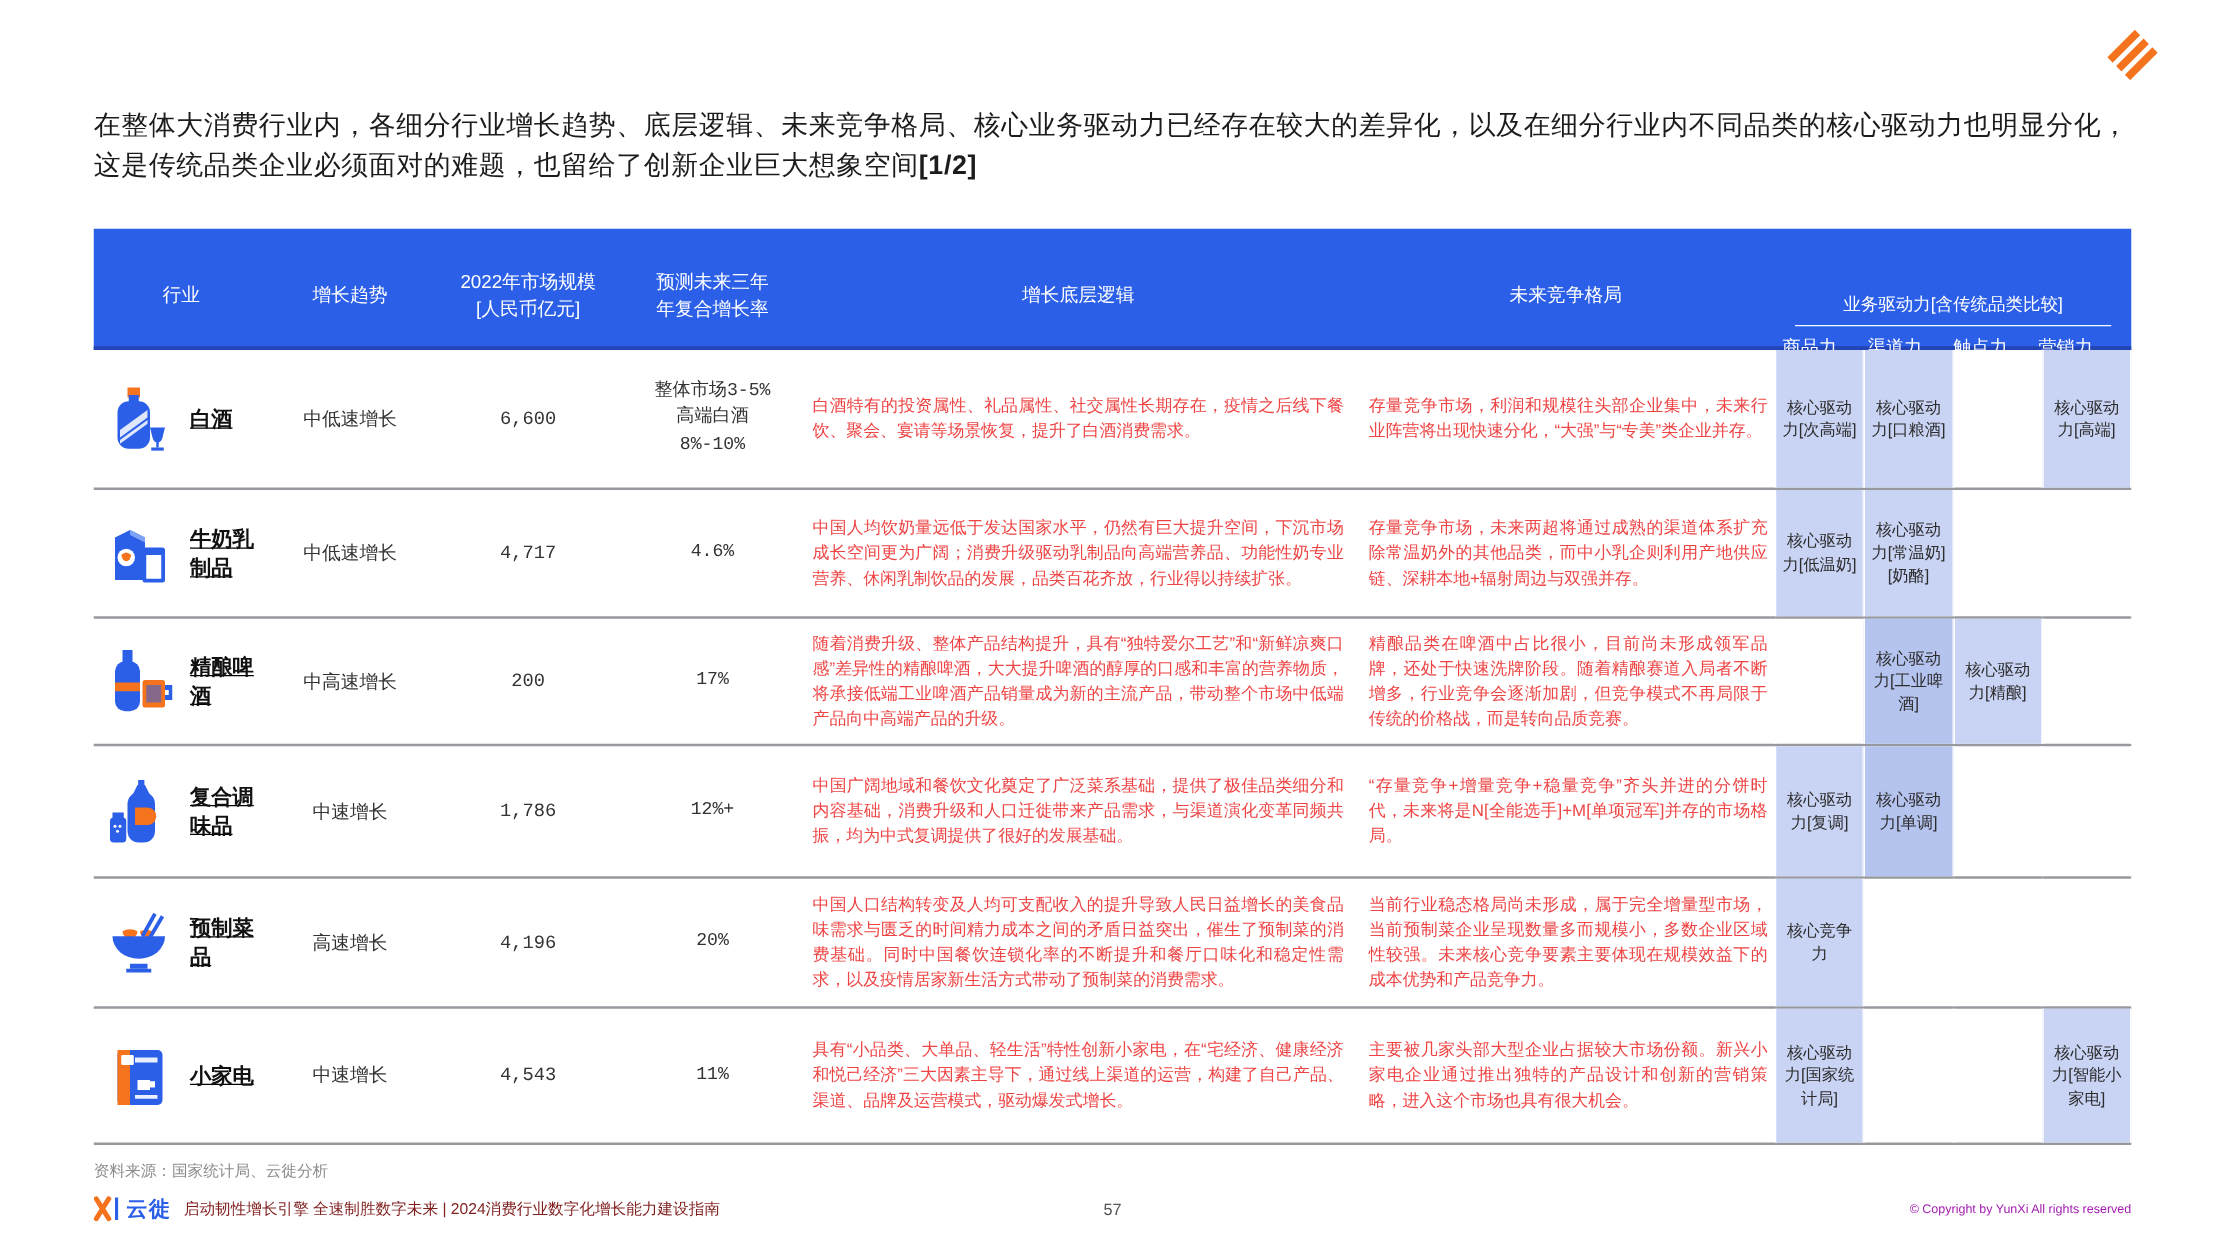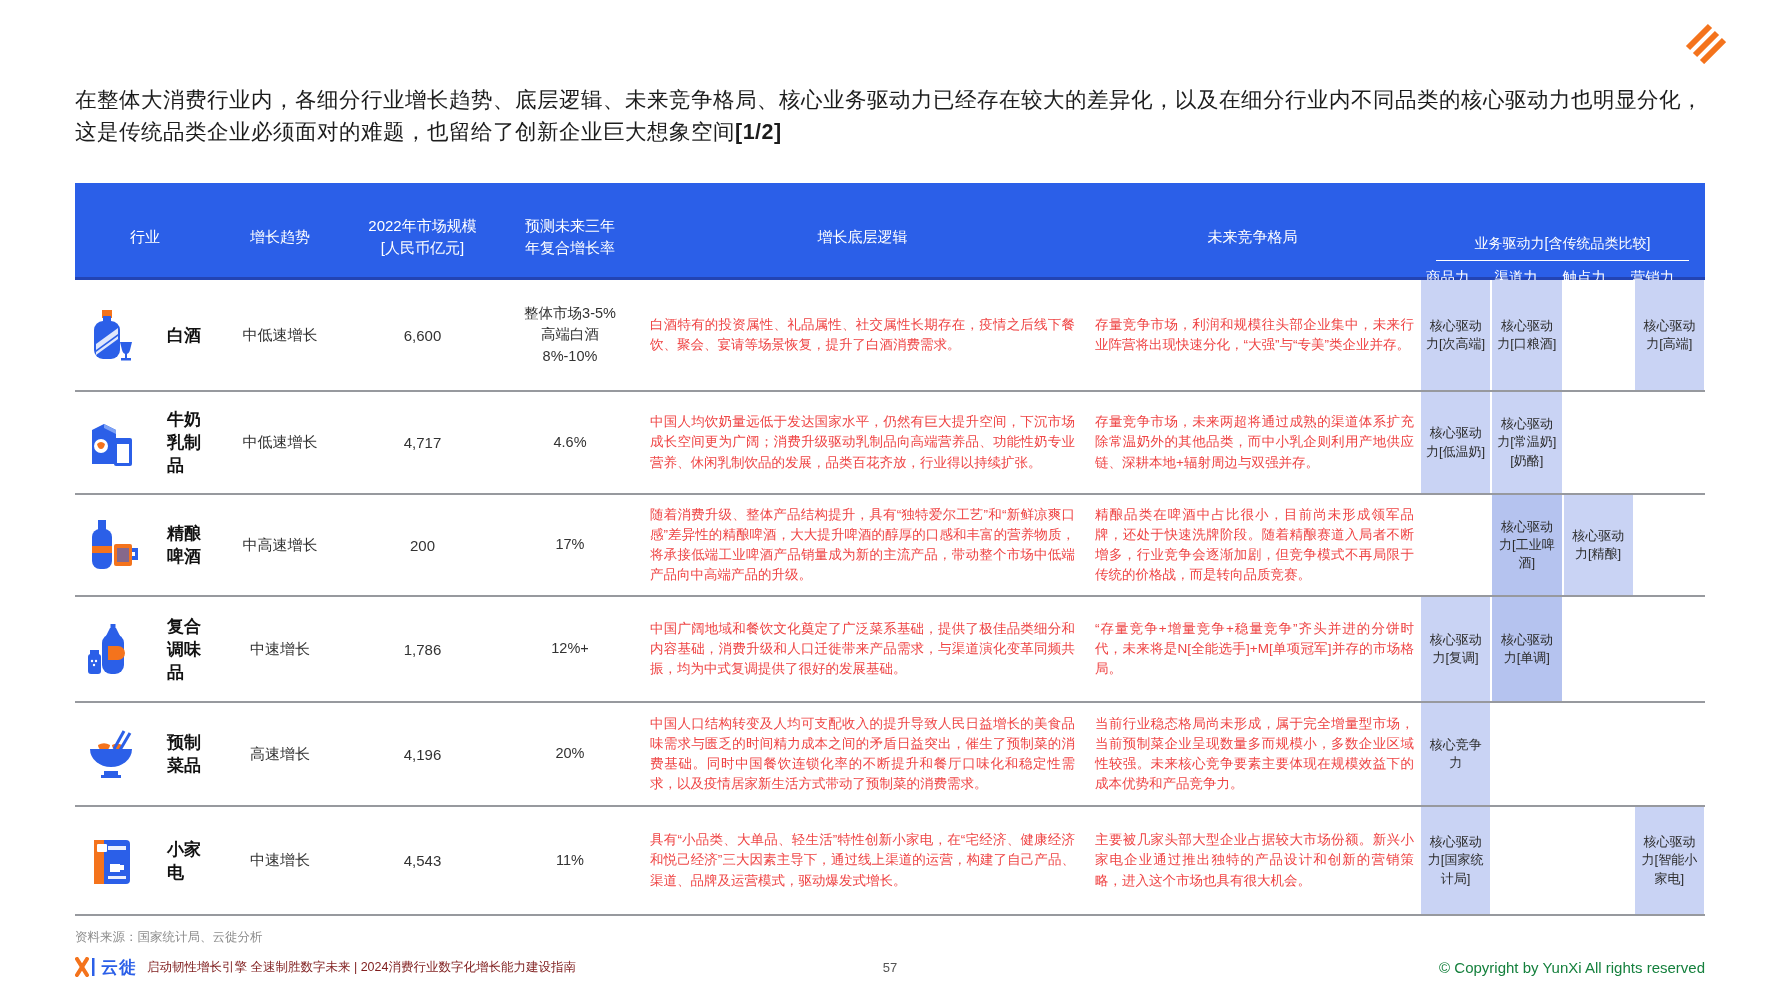--- a/index.html
+++ b/index.html
@@ -26,43 +26,43 @@
 
   .trow { border-bottom:2px solid #97999e; }
   .trow:nth-child(1){ min-height:112px; }
   .trow:nth-child(2){ min-height:103px; }
   .trow:nth-child(3){ min-height:102px; }
   .trow:nth-child(4){ min-height:106px; }
   .trow:nth-child(5){ min-height:104px; }
   .trow:nth-child(6){ min-height:109px; }
 
   .c { display:flex; align-items:center; }
-  .c-industry { gap:28px; padding-left:8px; }
+  .c-industry { gap:13px; padding-left:8px;text-decoration:underline; }
   .c-industry .icon { width:56px; height:58px; flex:0 0 56px; display:flex; align-items:center; justify-content:center; }
   .c-industry .iname { font-size:17px; font-weight:700; color:#111; }
-  .c-trend, .c-size, .c-cagr { justify-content:center; text-align:center; font-size:15px; color:#333; }
+  .c-trend, .c-size, .c-cagr { justify-content:center; text-align:center; font-size:15px; color:#333;font-family:Liberation Mono, monospace; }
   .c-cagr { white-space:pre-line; font-size:14.5px; line-height:1.45; }
   .c-logic, .c-comp { font-size:13.5px; color:#ef4444; line-height:1.5; padding:8px 10px; text-align:justify; }
   .c-comp { padding-right:6px; }
 
   .c-drivers { display:grid; grid-template-columns:repeat(4,1fr); }
   .dcell { display:flex; align-items:center; justify-content:center; text-align:center;
            font-size:13px; line-height:1.4; color:#2d2d2d; padding:6px 3px;
            border-left:1px solid #fff; border-right:1px solid #fff; word-break:break-all; }
   .dcell.light  { background:var(--hl-light);text-align:center; }
   .dcell.medium { background:var(--hl-medium); }
 
   .source { position:absolute; left:75px; top:929px; font-size:12.5px; color:#8c8c8c; }
 
   .footbar { position:absolute; left:75px; top:952px; width:1630px; height:30px; display:flex; align-items:center; }
   .brand { display:flex; align-items:center; gap:4px; }
   .brand .brand-name { color:var(--blue); font-size:17px; font-weight:700; letter-spacing:1px; }
   .tagline { margin-left:10px; font-size:12.5px; color:#7f1d1d; }
   .pagenum { position:absolute; left:50%; transform:translateX(-50%); font-size:13px; color:#555; }
-  .copyright { margin-left:auto; font-size:15px; color:#15803d; }
+  .copyright { margin-left:auto; font-size:10px; color:#a21caf; }
 </style>
 </head>
 <body>
 
 <div class="slide">
 
   <svg class="corner-deco" viewBox="0 0 42 42">
     <line x1="4" y1="26" x2="26" y2="4" stroke="#F4731C" stroke-width="6"></line>
     <line x1="11" y1="33" x2="33" y2="11" stroke="#F4731C" stroke-width="6"></line>
     <line x1="18" y1="40" x2="40" y2="18" stroke="#F4731C" stroke-width="6"></line>

